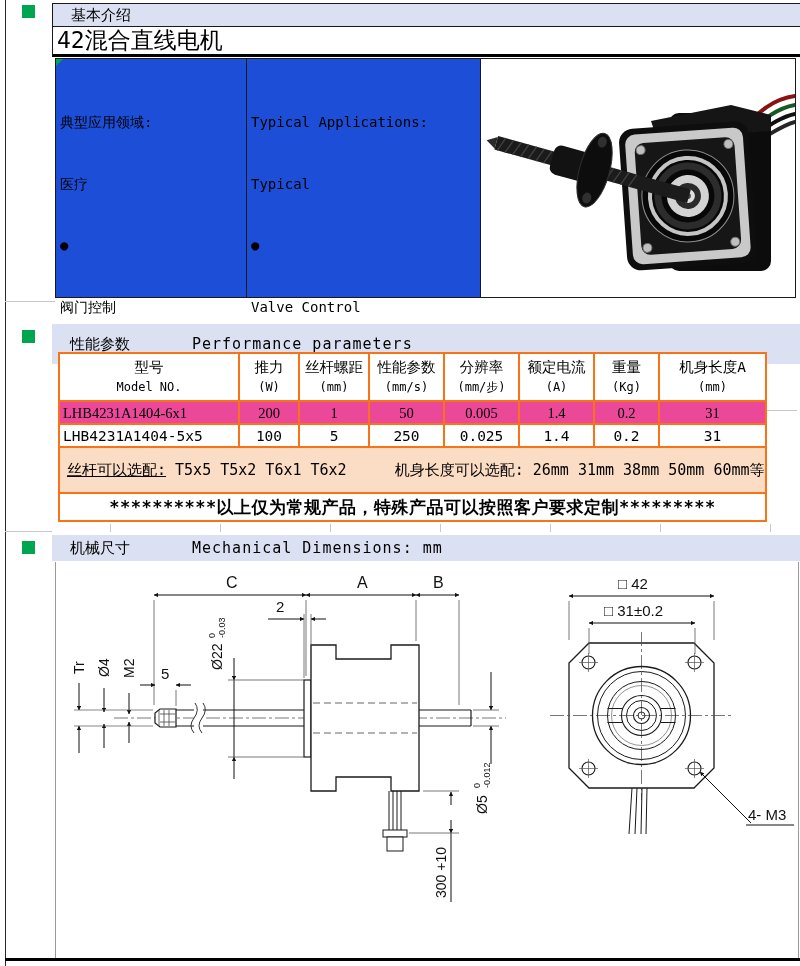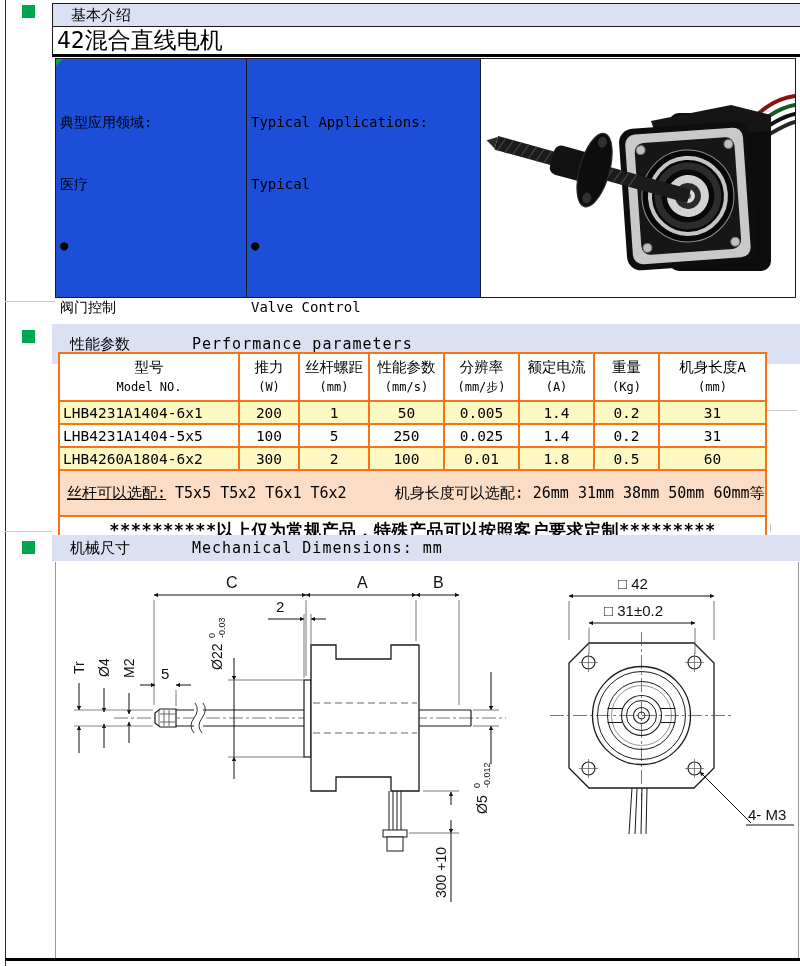--- a/index.html
+++ b/index.html
@@ -26,21 +26,21 @@
   .gridline{position:absolute;background:#c9c9c9;}
   .sec2-bar{top:324px;height:40px;}
   .sec3-bar{top:535px;height:26px;}
   table.perf{position:absolute;left:58px;top:352px;border-collapse:collapse;table-layout:fixed;
        font-size:14.5px;background:#fff;}
   table.perf td{border:2px solid #f97316;text-align:center;padding:0;line-height:20px;overflow:hidden;}
   table.perf .hdr td{height:46px;background:#fff;}
   table.perf .hdr .u{display:block;font-size:12px;}
   table.perf .r td{height:21px;}
   table.perf .r .model{text-align:left;padding-left:3px;}
-  tr.blue td{background:#fef9c3;}
+  tr.blue td{background:#ec4899;font-family:Liberation Serif, serif;}
   tr.pink td{background:#fbdcc5;height:44px;text-align:left;padding-left:7px;font-size:15px;margin-top:25px;}
   tr.pink .ul{text-decoration:underline;}
   tr.pink .gap{display:inline-block;width:30px;}
   tr.note td{height:26px;font-weight:bold;font-size:17px;letter-spacing:0.5px;}
   .draw-box{position:absolute;left:55px;top:562px;width:742px;height:397px;
        border-left:1px solid #9a9a9a;border-right:1px solid #9a9a9a;background:#fff;}
   .draw-box svg{display:block;}
   svg text{font-family:"Liberation Sans","DejaVu Sans",sans-serif;fill:#111;}
   .photo-cell svg{display:block;}
 </style>
@@ -195,30 +195,20 @@
     <tr class="r">
       <td class="model">LHB4231A1404-5x5</td>
       <td>100</td>
       <td>5</td>
       <td>250</td>
       <td>0.025</td>
       <td>1.4</td>
       <td>0.2</td>
       <td>31</td>
     </tr>
-    <tr class="r blue">
-      <td class="model">LHB4260A1804-6x2</td>
-      <td>300</td>
-      <td>2</td>
-      <td>100</td>
-      <td>0.01</td>
-      <td>1.8</td>
-      <td>0.5</td>
-      <td>60</td>
-    </tr>
     <tr class="pink">
       <td colspan="8">
         <span class="ul">丝杆可以选配:</span>
         <span>T5x5 T5x2 T6x1 T6x2</span>
         <span class="gap"></span>
         <span>机身长度可以选配:</span>
         <span>26mm 31mm 38mm 50mm 60mm等</span>
       </td>
     </tr>
     <tr class="note">

